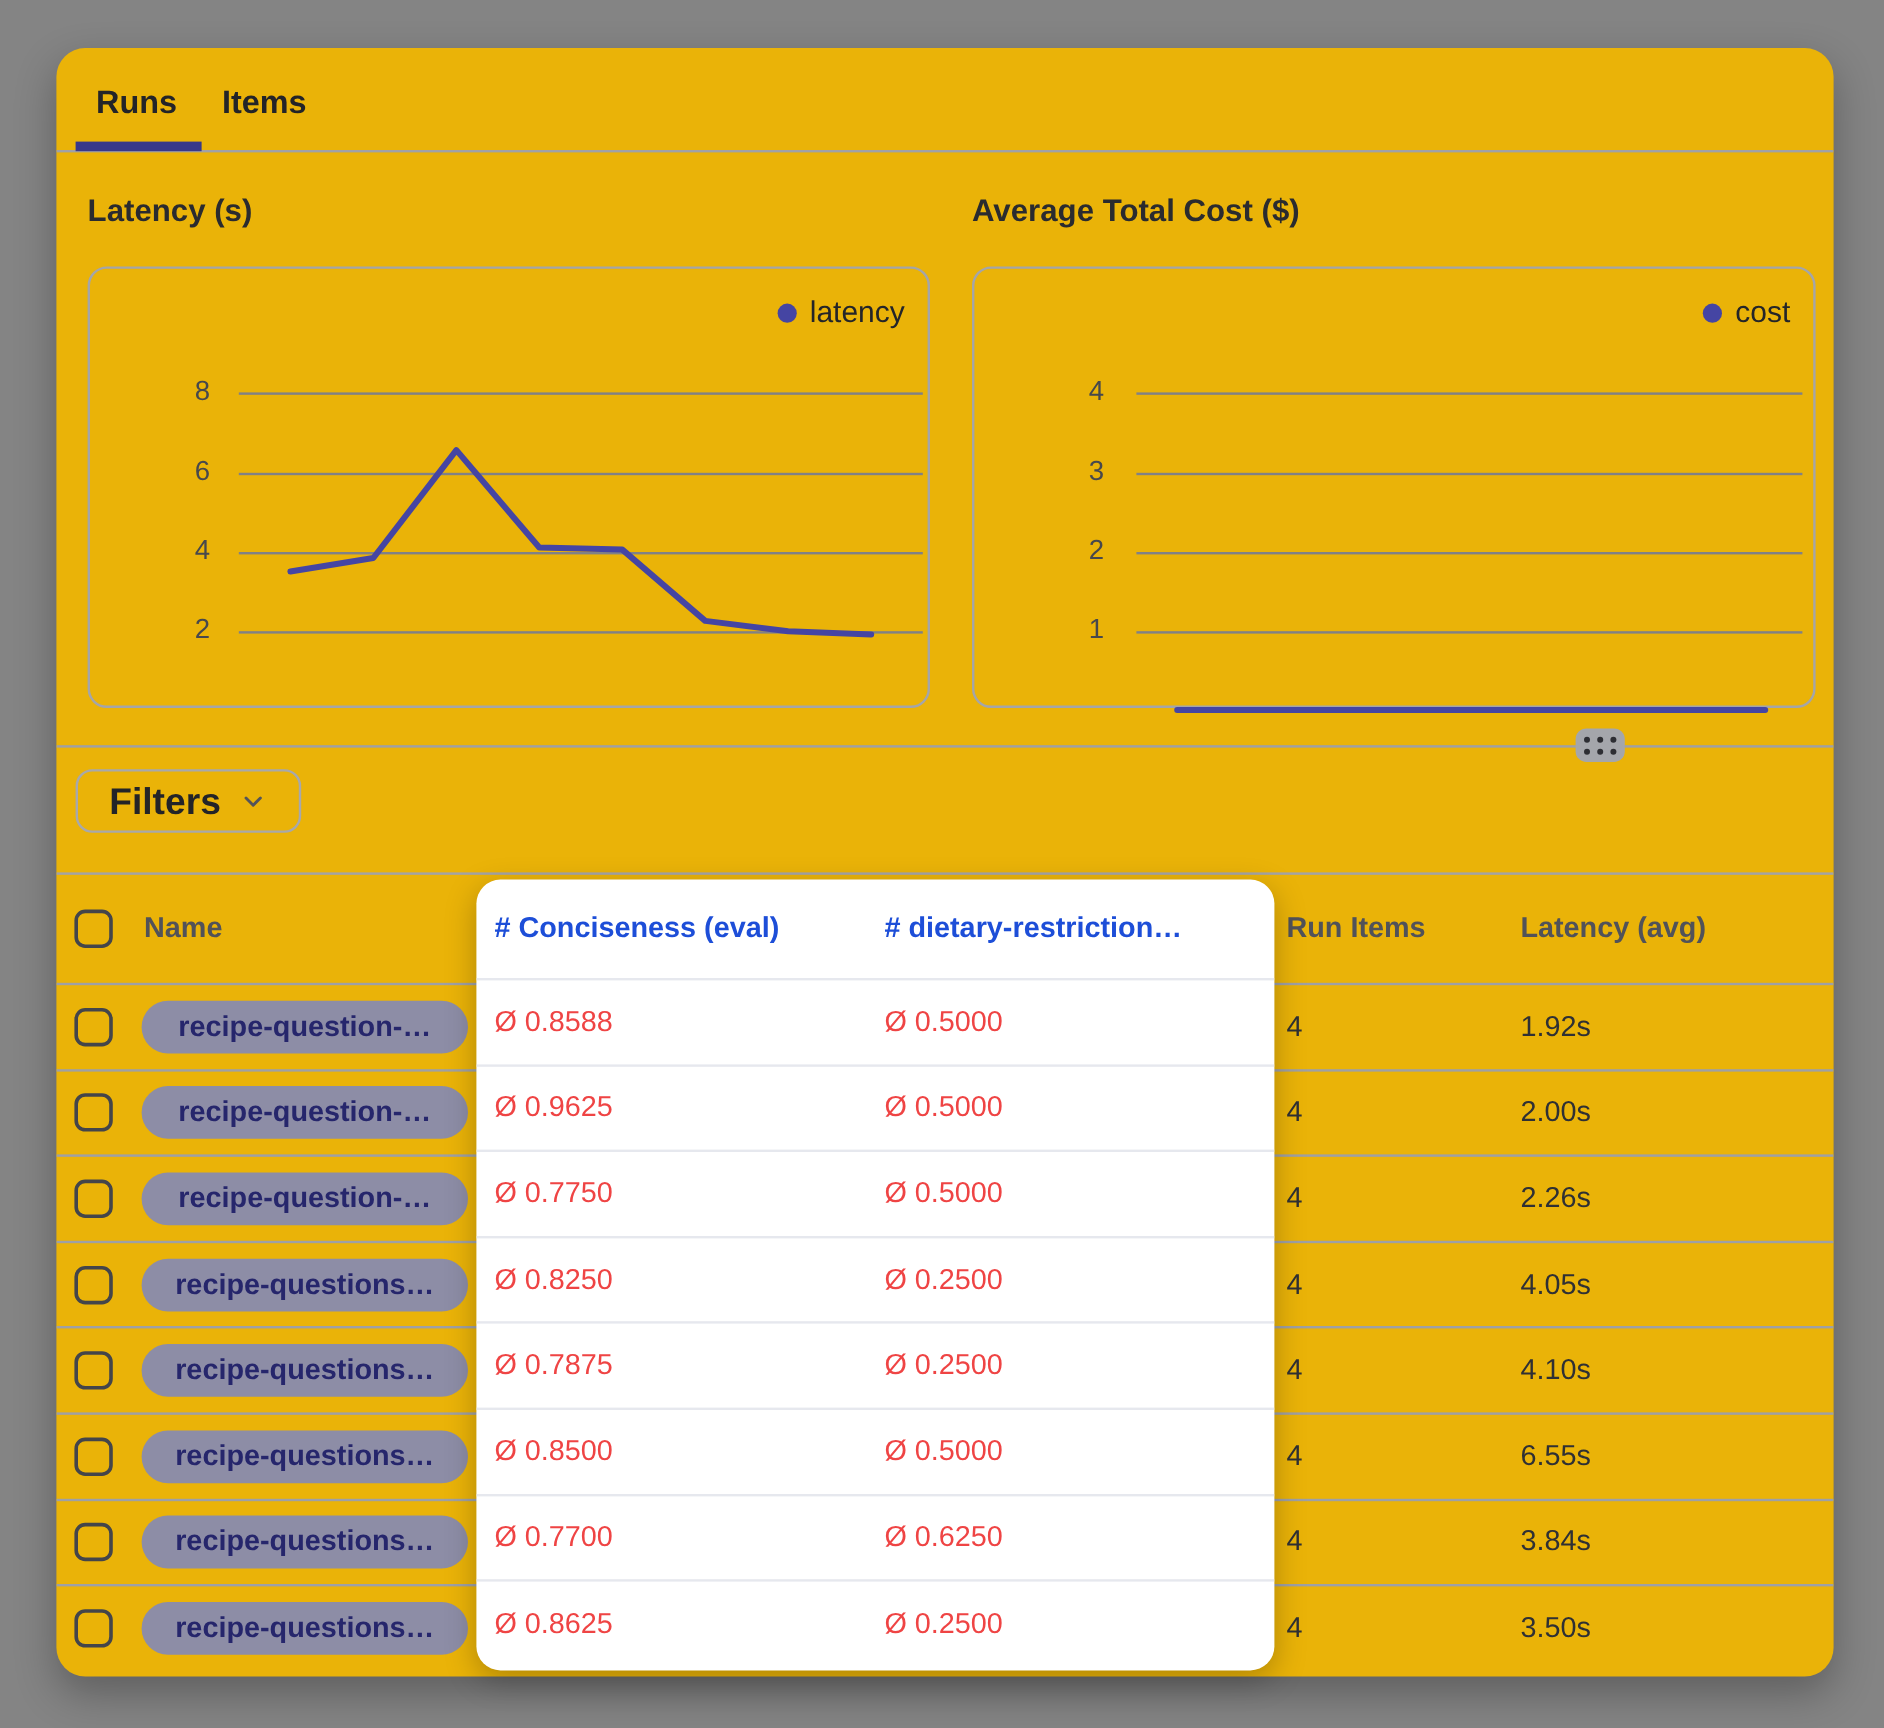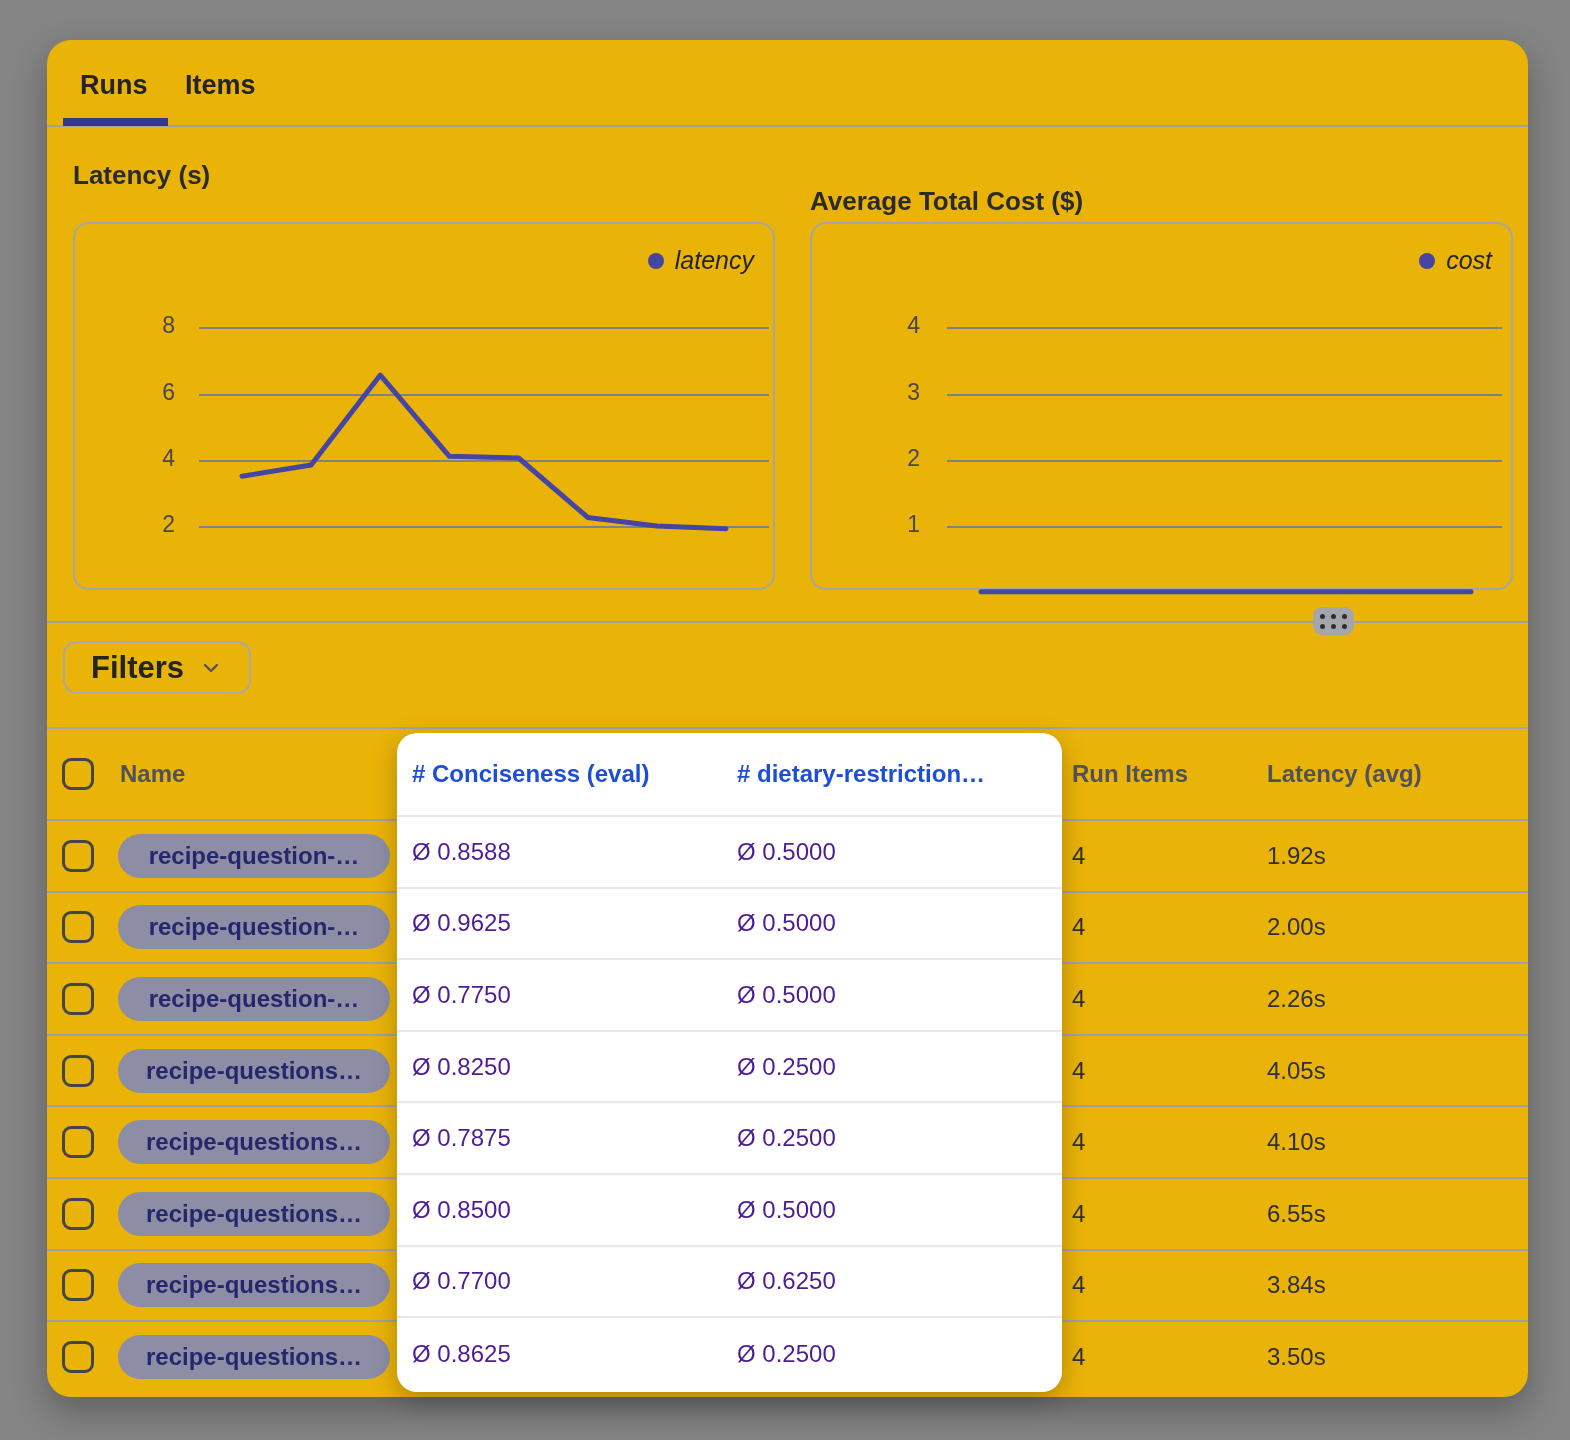--- a/index.html
+++ b/index.html
@@ -15,27 +15,27 @@
   .tabbar{position:absolute;left:0;top:0;width:100%;height:87px;
           border-bottom:2px solid #a0a1a6;}
   .tab{position:absolute;top:30px;font-size:27px;font-weight:600;color:#232428;cursor:default;}
   .tab-runs{left:33px;}
   .tab-items{left:138px;}
   .tab-underline{position:absolute;left:16px;top:78px;width:105px;height:8px;background:#38388a;}
 
   
   .chart-title{position:absolute;top:120px;font-size:26px;font-weight:700;color:#2a2b2f;text-align:right;}
   .title-latency{left:26px;}
-  .title-cost{left:763px;margin-top:26px;}
+  .title-cost{left:763px;}
   .panel{position:absolute;top:182px;height:368px;border:2px solid #a4a5a9;border-radius:16px;}
   .panel-latency{left:26px;width:702px;}
   .panel-cost{left:763px;width:703px;}
   .legend{position:absolute;top:22px;right:19px;display:flex;align-items:center;gap:11px;}
   .legend .dot{width:16px;height:16px;border-radius:50%;background:#4545a3;}
-  .legend .lbl{font-size:25px;font-weight:500;color:#242529;font-style:italic;}
+  .legend .lbl{font-size:25px;font-weight:500;color:#242529;}
   .gl{position:absolute;height:2px;background:#808187;}
   .panel-latency .gl{left:124px;right:4px;}
   .panel-cost .gl{left:135px;right:9px;}
   .gl-0{top:103px;}.gl-1{top:170px;}.gl-2{top:236px;}.gl-3{top:302px;}
   .ytick{position:absolute;width:100px;text-align:right;font-size:23px;color:#47484d;}
   .panel-latency .ytick{left:0px;}
   .panel-cost .ytick{left:8px;}
   .yt-0{top:88px;}.yt-1{top:155px;}.yt-2{top:221px;}.yt-3{top:287px;}
   .chart-svg{position:absolute;left:0;top:0;overflow:visible;}
   .chart-svg polyline{fill:none;stroke:#4545a3;stroke-width:5;stroke-linejoin:round;stroke-linecap:round;}
@@ -69,21 +69,21 @@
          background:#8d8da6;border-radius:22px;display:flex;align-items:center;justify-content:center;
          font-size:24px;font-weight:700;color:#26266c;cursor:pointer;white-space:nowrap;}
 
   
   .highlight{position:absolute;left:397px;top:733px;width:665px;height:659px;background:#ffffff;
              border-radius:20px;z-index:5;box-shadow:0 8px 26px rgba(0,0,0,.25);overflow:hidden;}
   .hl-header{position:relative;height:84px;border-bottom:2px solid #e6e8ee;}
   .hl-row{position:relative;height:71.6px;border-bottom:2px solid #e6e8ee;}
   .hl-row:last-child{border-bottom:none;}
   .hl-th{position:absolute;top:50%;transform:translateY(-50%);font-size:24px;font-weight:600;color:#1d4ed8;white-space:nowrap;}
-  .hl-td{position:absolute;top:50%;transform:translateY(-50%);font-size:24px;color:#4c1d95;white-space:nowrap;text-align:right;}
+  .hl-td{position:absolute;top:50%;transform:translateY(-50%);font-size:24px;color:#ef4444;white-space:nowrap;text-align:right;}
   .col1{left:15px;}
   .col2{left:340px;}
 </style>
 </head>
 <body>
 
 <div class="stage">
   <div class="card">
 
     <div class="tabbar">

